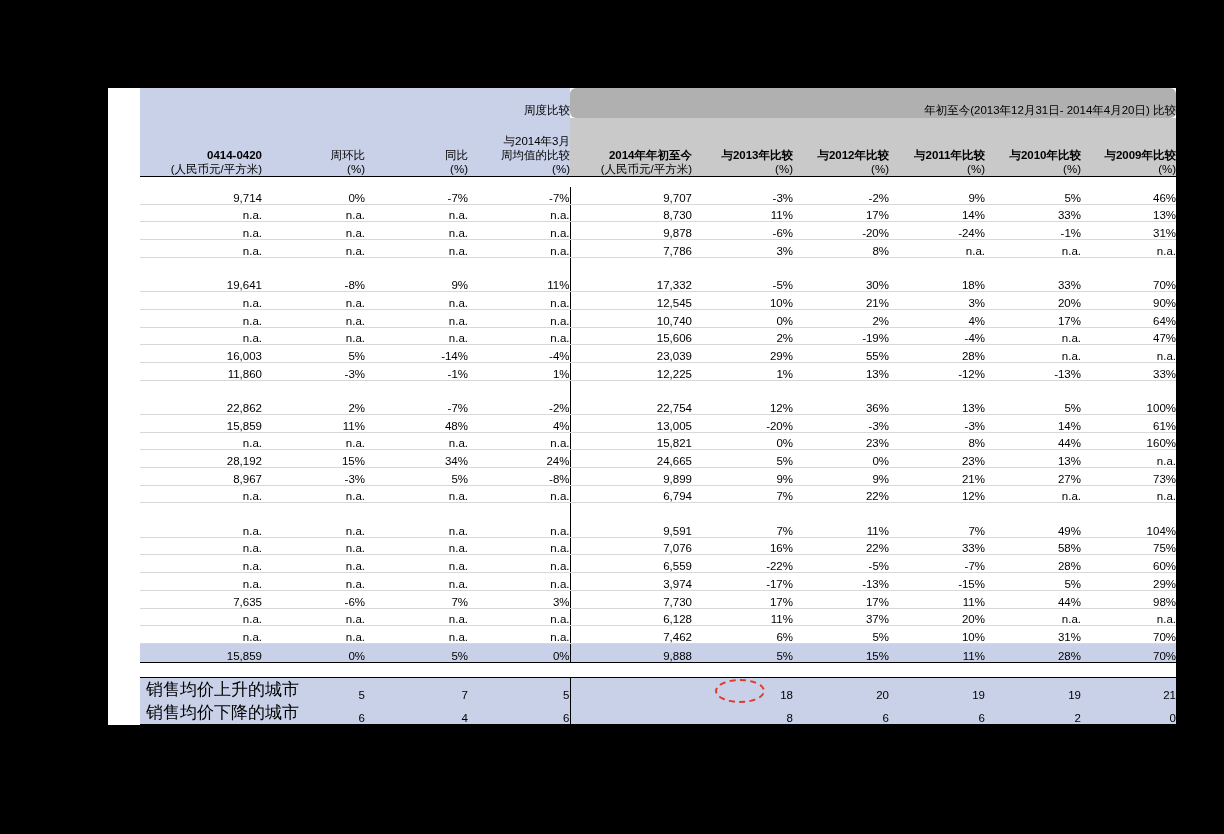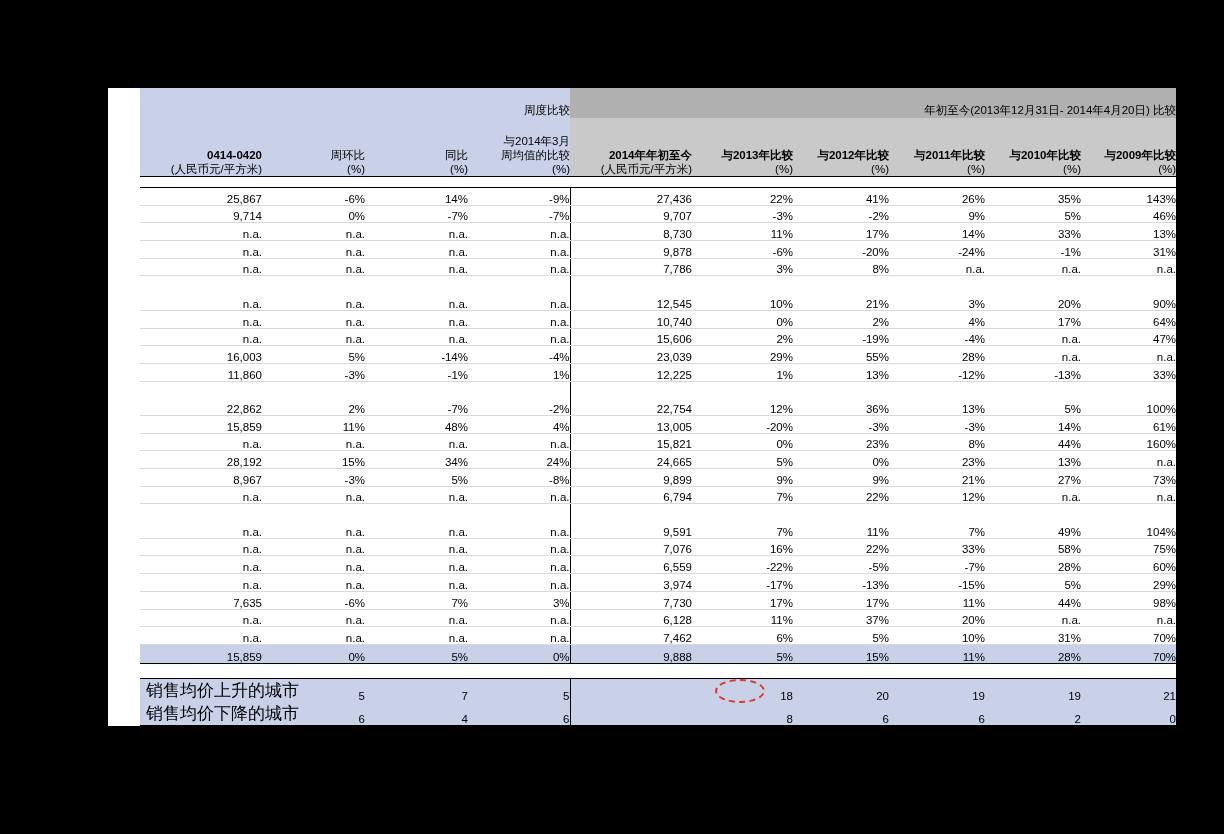--- a/index.html
+++ b/index.html
@@ -56,20 +56,21 @@
     text-align: center;
     vertical-align: middle;
     font-size: 11.5px;
   }
   .band-ytd {
     background: #b0b0b0;
     height: 14px;
     text-align: center;
     vertical-align: middle;
     font-size: 11.5px;
+    border-radius: 6px;
   }
   .colhead {
     background: #c9d1e8;
     vertical-align: bottom;
     text-align: right;
     padding: 2px 6px 3px 4px;
     font-size: 11.5px;
     line-height: 14px;
     height: 58px;
     border-bottom: 1.5px solid #000;
@@ -206,32 +207,20 @@
           <td></td>
         <td class="sep"></td>
           <td></td>
           <td></td>
           <td></td>
           <td></td>
           <td></td>
       </tr>
     </thead>
     <tbody id="tbody">
-        <tr class="datarow topline">
-          <td>25,867</td>
-          <td>-6%</td>
-          <td>14%</td>
-          <td>-9%</td>
-          <td class="sep">27,436</td>
-          <td>22%</td>
-          <td>41%</td>
-          <td>26%</td>
-          <td>35%</td>
-          <td>143%</td>
-        </tr>
         <tr class="datarow">
           <td>9,714</td>
           <td>0%</td>
           <td>-7%</td>
           <td>-7%</td>
           <td class="sep">9,707</td>
           <td>-3%</td>
           <td>-2%</td>
           <td>9%</td>
           <td>5%</td>
@@ -277,20 +266,32 @@
           <td></td>
           <td></td>
           <td></td>
           <td></td>
           <td class="sep"></td>
           <td></td>
           <td></td>
           <td></td>
           <td></td>
           <td></td>
+        </tr>
+        <tr class="datarow">
+          <td>19,641</td>
+          <td>-8%</td>
+          <td>9%</td>
+          <td>11%</td>
+          <td class="sep">17,332</td>
+          <td>-5%</td>
+          <td>30%</td>
+          <td>18%</td>
+          <td>33%</td>
+          <td>70%</td>
         </tr>
         <tr class="datarow">
           <td>n.a.</td>
           <td>n.a.</td>
           <td>n.a.</td>
           <td>n.a.</td>
           <td class="sep">12,545</td>
           <td>10%</td>
           <td>21%</td>
           <td>3%</td>

